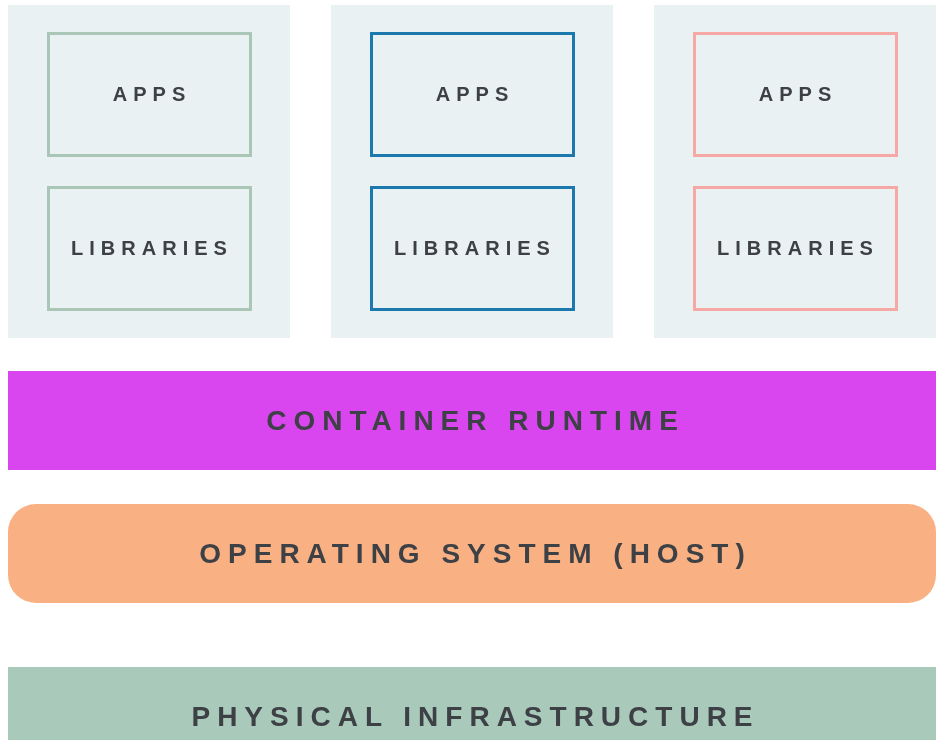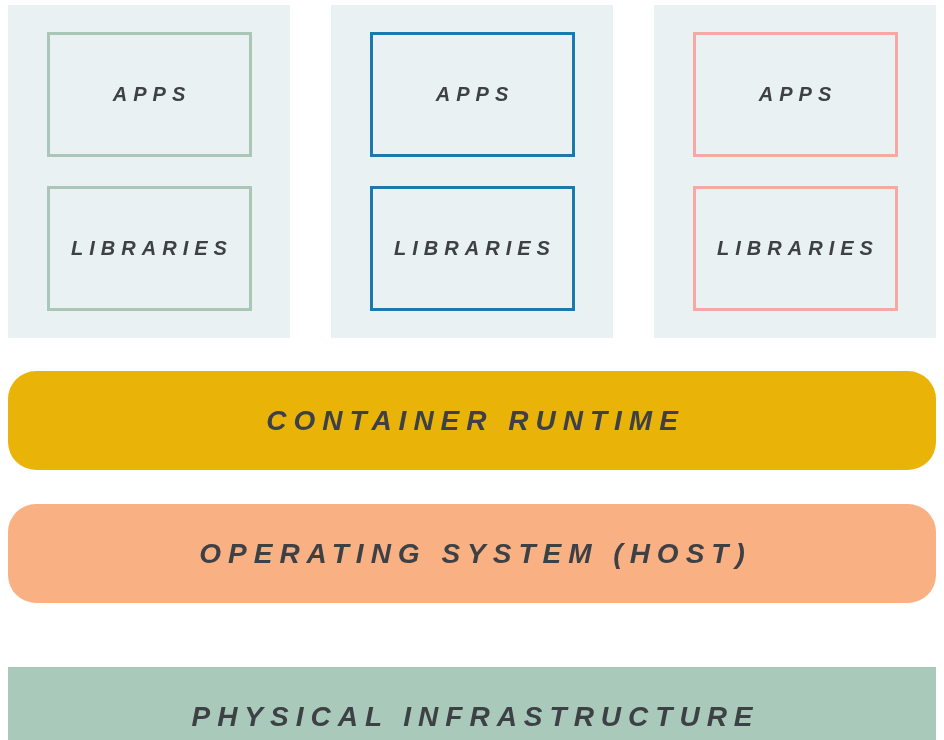--- a/index.html
+++ b/index.html
@@ -1,15 +1,15 @@
 <!DOCTYPE html>
 <html><head>
 <meta charset="utf-8">
 <style>
-  * { margin: 0; padding: 0; box-sizing: border-box; font-style: italic; }
+  * { margin: 0; padding: 0; box-sizing: border-box; }
   html, body {
     width: 944px; height: 740px;
     background: #ffffff;
     font-family: "Liberation Sans", sans-serif;
     overflow: hidden;
     position: relative;
   }
   .stage {
     position: absolute;
     left: 0; top: 0;
@@ -97,21 +97,21 @@
       <div class="inner-box" style="border-color: rgb(246, 169, 164);">
         <span class="inner-box-label">APPS</span>
       </div>
       <div class="inner-box" style="border-color: rgb(246, 169, 164);">
         <span class="inner-box-label">LIBRARIES</span>
       </div>
     </div>
 
   </div>
 
-  <div class="layer-bar layer-runtime" style="background-color: #eab308; border-radius: 28px;">
+  <div class="layer-bar layer-runtime" style="background-color: #d946ef;">
     <span class="layer-bar-label">CONTAINER RUNTIME</span>
   </div>
 
   <div class="layer-bar layer-os" style="background-color: rgb(249, 177, 131); border-radius: 28px;">
     <span class="layer-bar-label">OPERATING SYSTEM (HOST)</span>
   </div>
 
   <div class="layer-bar layer-infra" style="background-color: rgb(169, 202, 186);">
     <span class="layer-bar-label">PHYSICAL INFRASTRUCTURE</span>
   </div>

